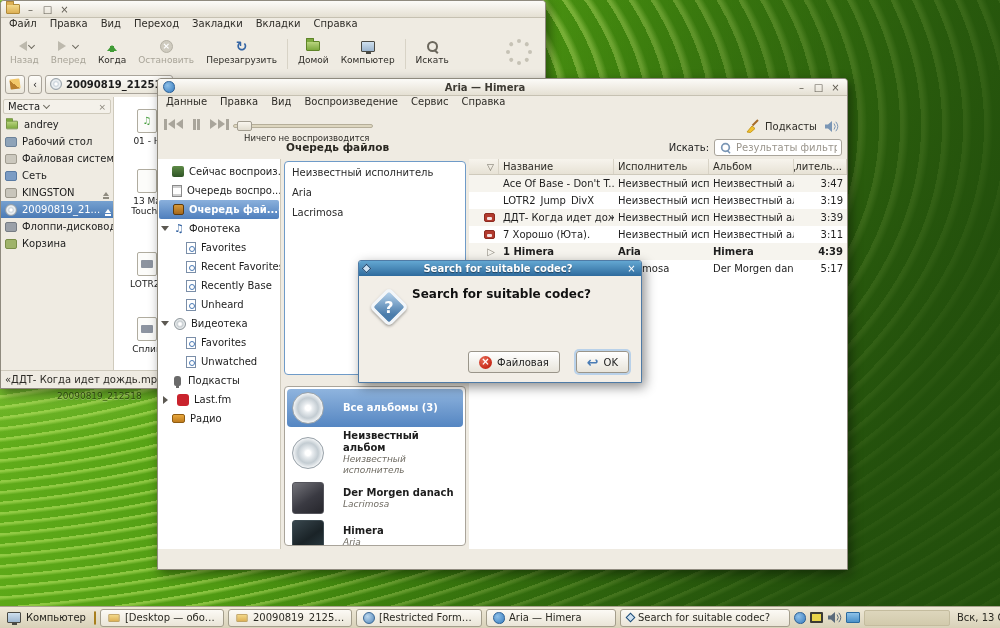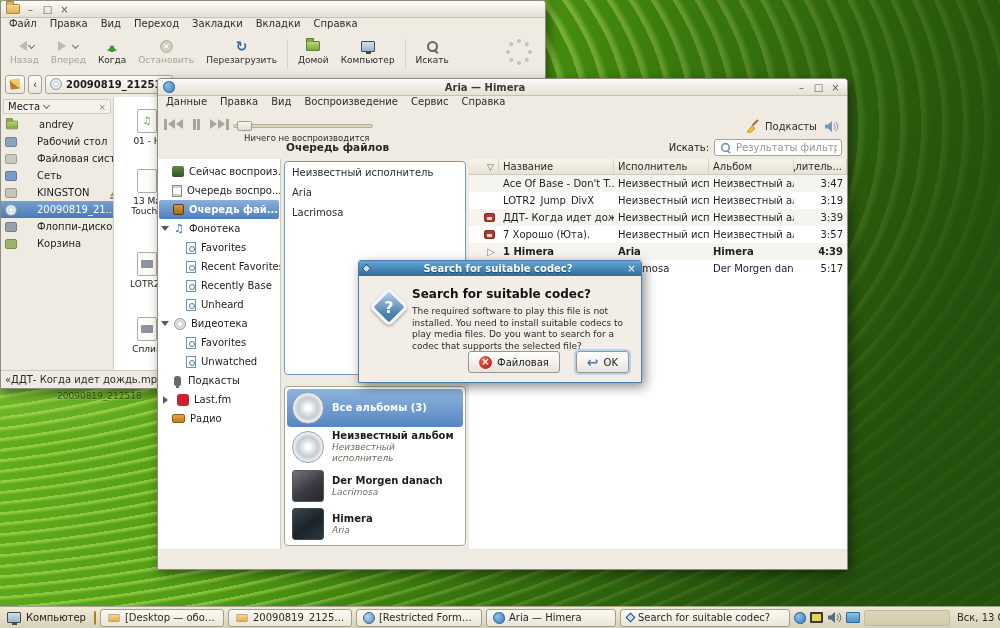--- a/index.html
+++ b/index.html
@@ -54,21 +54,21 @@
 .throb i:nth-child(5){transform:rotate(180deg) translate(11px)}.throb i:nth-child(6){transform:rotate(225deg) translate(11px)}
 .throb i:nth-child(7){transform:rotate(270deg) translate(11px)}.throb i:nth-child(8){transform:rotate(315deg) translate(11px)}
 .pathbar{display:flex;align-items:center;gap:3px;padding:2px 4px;height:24px}
 .pbtn{height:19px;border:1px solid #a9a49a;border-radius:3px;background:linear-gradient(#fdfcf9,#eae6da);display:flex;align-items:center;justify-content:center;padding:0 4px;gap:4px}
 .pencil{width:10px;height:10px;background:linear-gradient(45deg,#b97f2e 45%,#f2c76a 46%);border-radius:1px;transform:rotate(-8deg)}
 .path-main{font-weight:bold;font-size:10px}
 .fm-body{position:absolute;top:96px;left:0;right:0;bottom:18px;display:flex}
 .fm-side{width:113px;border-right:1px solid #cfcabc;background:#efebe2;font-size:10px;display:flex;flex-direction:column}
 .side-head{display:flex;align-items:center;gap:4px;margin:2px;padding:1px 4px;border:1px solid #cfcabc;background:#f4f1ea;border-radius:2px}
 .side-head .x{margin-left:auto;color:#8a857a;font-size:9px}
-.sideitem{display:flex;align-items:center;gap:20px;height:17px;padding:0 4px;white-space:nowrap;overflow:hidden}
+.sideitem{display:flex;align-items:center;gap:5px;height:17px;padding:0 4px;white-space:nowrap;overflow:hidden}
 .sideitem.sel{background:linear-gradient(#76a1d0,#4a7ab5);color:#fff}
 .sideitem.sel .eject{border-bottom-color:#fff}.sideitem.sel .eject::after{background:#fff}
 .pic{width:12px;height:10px;border-radius:2px;flex:none}
 .p-desk{background:#8ea3b8;border:1px solid #6c8299}
 .p-fs{background:#cbc8be;border:1px solid #a09c90}
 .p-net{background:#7b9cc4;border:1px solid #5a7ba3}
 .p-king{background:#c8c5bb;border:1px solid #9a968a}
 .p-floppy{background:#9aa0a8;border:1px solid #767c84}
 .p-trash{background:#9fb36a;border:1px solid #7a8e49}
 .fm-content{flex:1;background:#fff;position:relative;overflow:hidden}
@@ -115,21 +115,21 @@
 .si-pod{width:7px;height:10px;background:#6a6a6a;border-radius:3px 3px 2px 2px;position:relative;margin:0 2px}
 .si-pod::after{content:"";position:absolute;left:2px;bottom:-2px;width:3px;height:2px;background:#6a6a6a}
 .si-last{width:12px;height:12px;background:#c9232d;border-radius:3px}
 .si-radio{width:13px;height:9px;background:linear-gradient(#e8a83e,#c07c1d);border:1px solid #8f5c12;border-radius:2px}
 .a-mid{width:188px;position:relative;flex:none}
 .panelbox{position:absolute;left:3px;right:3px;background:#fff;border-radius:4px;overflow:hidden}
 .artists{top:2px;height:214px;border:1px solid #6f9bc8}
 .albums{top:227px;bottom:3px;border:1px solid #a9a49a;padding:2px}
 .arow{height:20px;display:flex;align-items:center;padding:0 7px;font-size:10px;color:#2a2a2a}
 .arow.sel{background:linear-gradient(#8fb4de,#5586c2);color:#fff}
-.albrow{display:flex;align-items:center;gap:8px;padding:3px 5px}
+.albrow{display:flex;align-items:center;gap:19px;padding:3px 5px}
 .albrow.sel{background:linear-gradient(#8fb4de,#5586c2);color:#fff;border-radius:4px;font-weight:bold}
 .alb-art{width:32px;height:32px;flex:none}
 .art-cd{border-radius:50%;background:radial-gradient(circle,#ffffff 12%,#e8ecef 22%,#c3ccd2 48%,#eef1f3 68%,#aeb8bf 92%);border:1px solid #9aa3aa}
 .art-dark1{background:linear-gradient(145deg,#74747a,#3a3a42 55%,#26262c);border-radius:3px;border:1px solid #55555c}
 .art-dark2{background:linear-gradient(145deg,#39474e,#1a2327 55%,#2b3b42);border-radius:3px;border:1px solid #3c4a50}
 .alb-t{font-weight:bold;font-size:10px;line-height:12px}
 .alb-a{font-style:italic;color:#6f6b62;font-size:9px;line-height:11px}
 .a-main{flex:1;background:#fff;display:flex;flex-direction:column;overflow:hidden}
 .thead{display:flex;height:16px;background:linear-gradient(#f7f4ed,#e7e2d5);border-bottom:1px solid #cfcabc;font-size:10px;color:#2e2c27;flex:none}
 .th{padding:0 4px;border-right:1px solid #d8d3c6;display:flex;align-items:center;white-space:nowrap;overflow:hidden}
@@ -551,21 +551,21 @@
           <span class="td c3">Неизвестный альбом</span>
           <span class="td c4">3:39</span>
         </div>
         <div class="tr">
           <span class="td c0">
               <span class="vic"></span>
             </span>
           <span class="td c1">7 Хорошо (Юта).</span>
           <span class="td c2">Неизвестный испо...</span>
           <span class="td c3">Неизвестный альбом</span>
-          <span class="td c4">3:57</span>
+          <span class="td c4">3:11</span>
         </div>
         <div class="tr cur">
           <span class="td c0">
               <span class="playg">▷</span>
             </span>
           <span class="td c1">1 Himera</span>
           <span class="td c2">Aria</span>
           <span class="td c3">Himera</span>
           <span class="td c4">4:39</span>
         </div>
@@ -584,21 +584,20 @@
     <div class="dlg-title">
       <span class="dmini"></span>
       <span class="t">Search for suitable codec?</span>
       <span class="x">×</span>
     </div>
     <div class="dlg-body">
       <div class="d-ico">
           <span>?</span>
         </div>
       <div class="d-head">Search for suitable codec?</div>
-      <div class="d-text">The required software to play this file is not installed. You need to install suitable codecs to play media files. Do you want to search for a codec that supports the selected file?</div>
       <div class="d-btns">
         <div class="btn">
           <span class="cancel-ic">×</span>
           <span>Файловая</span>
         </div>
         <div class="btn ok">
           <span class="ok-ic">↩</span>
           <span>OK</span>
         </div>
       </div>

